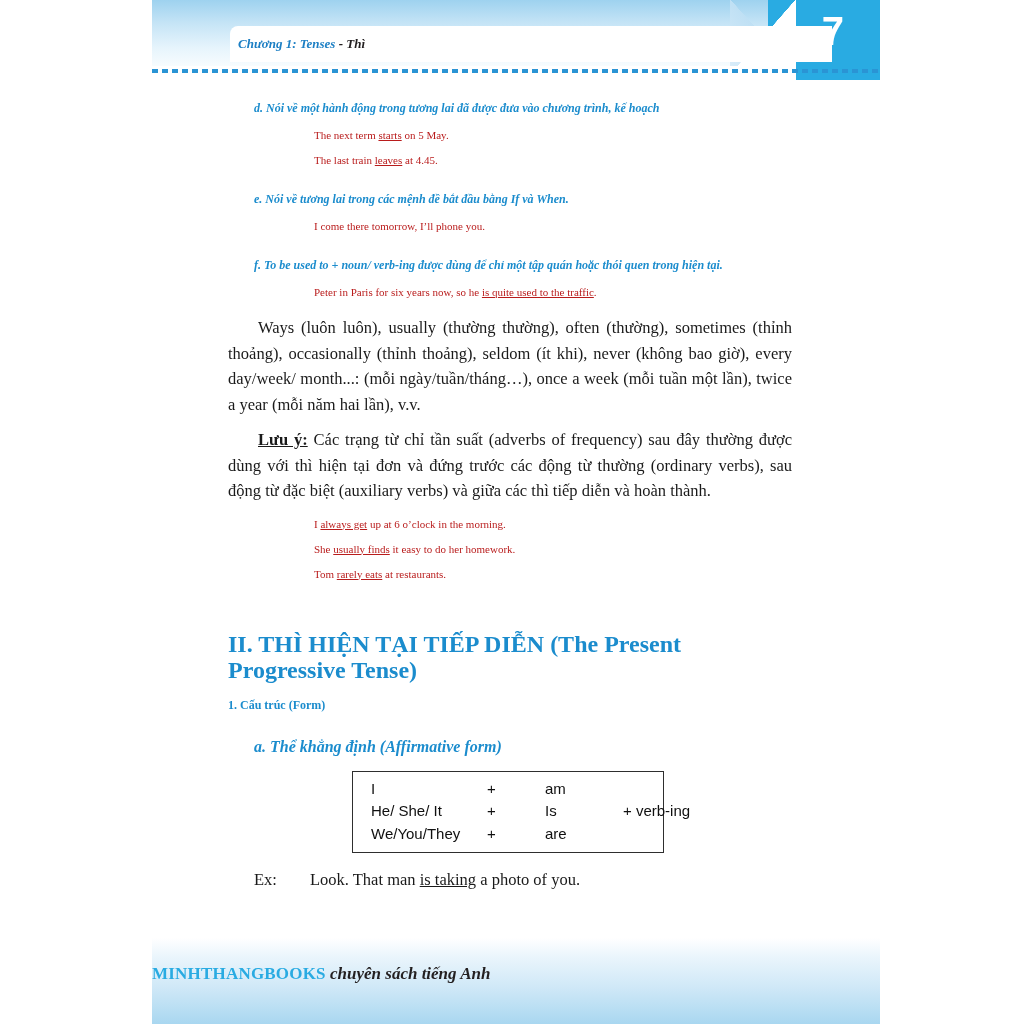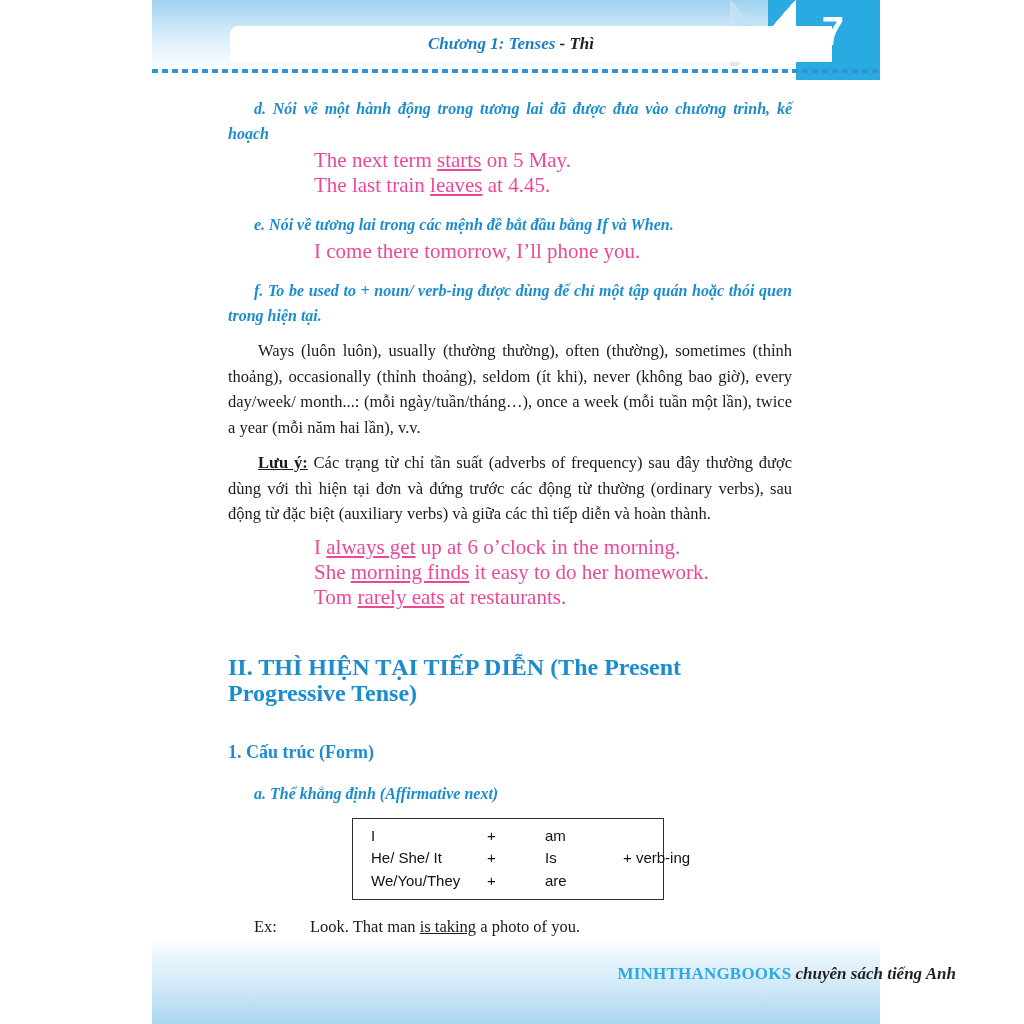--- a/index.html
+++ b/index.html
@@ -83,25 +83,25 @@
   .header-white-bar-ext {
     position: absolute;
     left: 600px;
     top: 26px;
     width: 80px;
     height: 36px;
     background: #ffffff;
   }
   .header-title {
     position: absolute;
-    left: 74px;
+    left: 86px;
     top: 32px;
     width: 570px;
-    text-align: center;
-    font-size: 17px;
+    text-align: left;
+    font-size: 13px;
     line-height: 24px;
     white-space: nowrap;
   }
   .header-title .ht-blue {
     color: #1c7fc4;
     font-style: italic;
     font-weight: bold;
     font-family: "Liberation Serif", serif;
   }
   .header-title .ht-dark {
@@ -129,31 +129,31 @@
 
   p {
     margin: 0;
     padding: 0;
   }
 
   .blue-head {
     color: #1b8ccd;
     font-weight: bold;
     font-style: italic;
-    font-size: 16px;
+    font-size: 12px;
     line-height: 25px;
     text-indent: 26px;
     text-align: justify;
     margin-bottom: 2px;
   }
 
   .example {
-    font-size: 21px;
+    font-size: 11px;
     line-height: 25px;
-    color: #ec4899;
+    color: #b91c1c;
     padding-left: 86px;
   }
   .example .u { text-decoration: underline; }
 
   .body-para {
     font-size: 16.5px;
     line-height: 25.5px;
     color: #1a1a1a;
     text-align: justify;
     text-indent: 30px;
@@ -170,23 +170,23 @@
   .section-head {
     color: #1b8ccd;
     font-weight: bold;
     font-size: 24px;
     line-height: 26px;
     margin-top: 44px;
   }
   .sub-head {
     color: #1b8ccd;
     font-weight: bold;
-    font-size: 18px;
+    font-size: 12px;
     line-height: 24px;
-    margin-top: 34px;
+    margin-top: 10px;
   }
   .sub-sub-head {
     color: #1b8ccd;
     font-weight: bold;
     font-style: italic;
     font-size: 16px;
     line-height: 24px;
     margin-top: 18px;
     padding-left: 26px;
   }
@@ -232,21 +232,21 @@
     top: 938px;
     width: 728px;
     height: 86px;
     background: linear-gradient(to bottom, #ffffff 0%, #eaf5fc 22%, #cfe8f7 58%, #a9d7f0 100%);
   }
   .footer-text {
     position: absolute;
     left: 0;
     top: 26px;
     width: 804px;
-    text-align: right;
+    text-align: left;
     white-space: nowrap;
     font-size: 17px;
   }
   .footer-brand {
     color: #29abe2;
     font-weight: bold;
     letter-spacing: 0.2px;
     font-family: "Liberation Serif", serif;
   }
   .footer-tag {
@@ -282,34 +282,35 @@
     <p class="example"><span>The last train </span><span class="u">leaves</span><span> at 4.45.</span></p>
 
     <div class="gap-md"></div>
 
     <p class="blue-head">e. Nói về tương lai trong các mệnh đề bắt đầu bằng If và When.</p>
     <p class="example"><span>I come there tomorrow, I’ll phone you.</span></p>
 
     <div class="gap-md"></div>
 
     <p class="blue-head">f. To be used to + noun/ verb-ing được dùng để chỉ một tập quán hoặc thói quen trong hiện tại.</p>
+    <p class="example"><span>Peter in Paris for six years now, so he </span><span class="u">is quite used to the traffic</span><span>.</span></p>
 
     <p class="body-para">Ways (luôn luôn), usually (thường thường), often (thường), sometimes (thỉnh thoảng), occasionally (thỉnh thoảng), seldom (ít khi), never (không bao giờ), every day/week/ month...: (mỗi ngày/tuần/tháng…), once a week (mỗi tuần một lần), twice a year (mỗi năm hai lần), v.v.</p>
 
     <p class="body-para"><span class="bu">Lưu ý:</span><span> Các trạng từ chỉ tần suất (adverbs of frequency) sau đây thường được dùng với thì hiện tại đơn và đứng trước các động từ thường (ordinary verbs), sau động từ đặc biệt (auxiliary verbs) và giữa các thì tiếp diễn và hoàn thành.</span></p>
 
     <div class="gap-sm"></div>
 
     <p class="example"><span>I </span><span class="u">always get</span><span> up at 6 o’clock in the morning.</span></p>
-    <p class="example"><span>She </span><span class="u">morning finds</span><span> it easy to do her homework.</span></p>
+    <p class="example"><span>She </span><span class="u">usually finds</span><span> it easy to do her homework.</span></p>
     <p class="example"><span>Tom </span><span class="u">rarely eats</span><span> at restaurants.</span></p>
 
     <p class="section-head">II. THÌ HIỆN TẠI TIẾP DIỄN (The Present Progressive Tense)</p>
     <p class="sub-head">1. Cấu trúc (Form)</p>
-    <p class="sub-sub-head">a. Thể khẳng định (Affirmative next)</p>
+    <p class="sub-sub-head">a. Thể khẳng định (Affirmative form)</p>
 
     <div class="form-box">
       <div class="form-row">
         <span class="fr-subject">I</span>
         <span class="fr-plus">+</span>
         <span class="fr-verb">am</span>
         <span class="fr-suffix"></span>
       </div>
       <div class="form-row">
         <span class="fr-subject">He/ She/ It</span>

